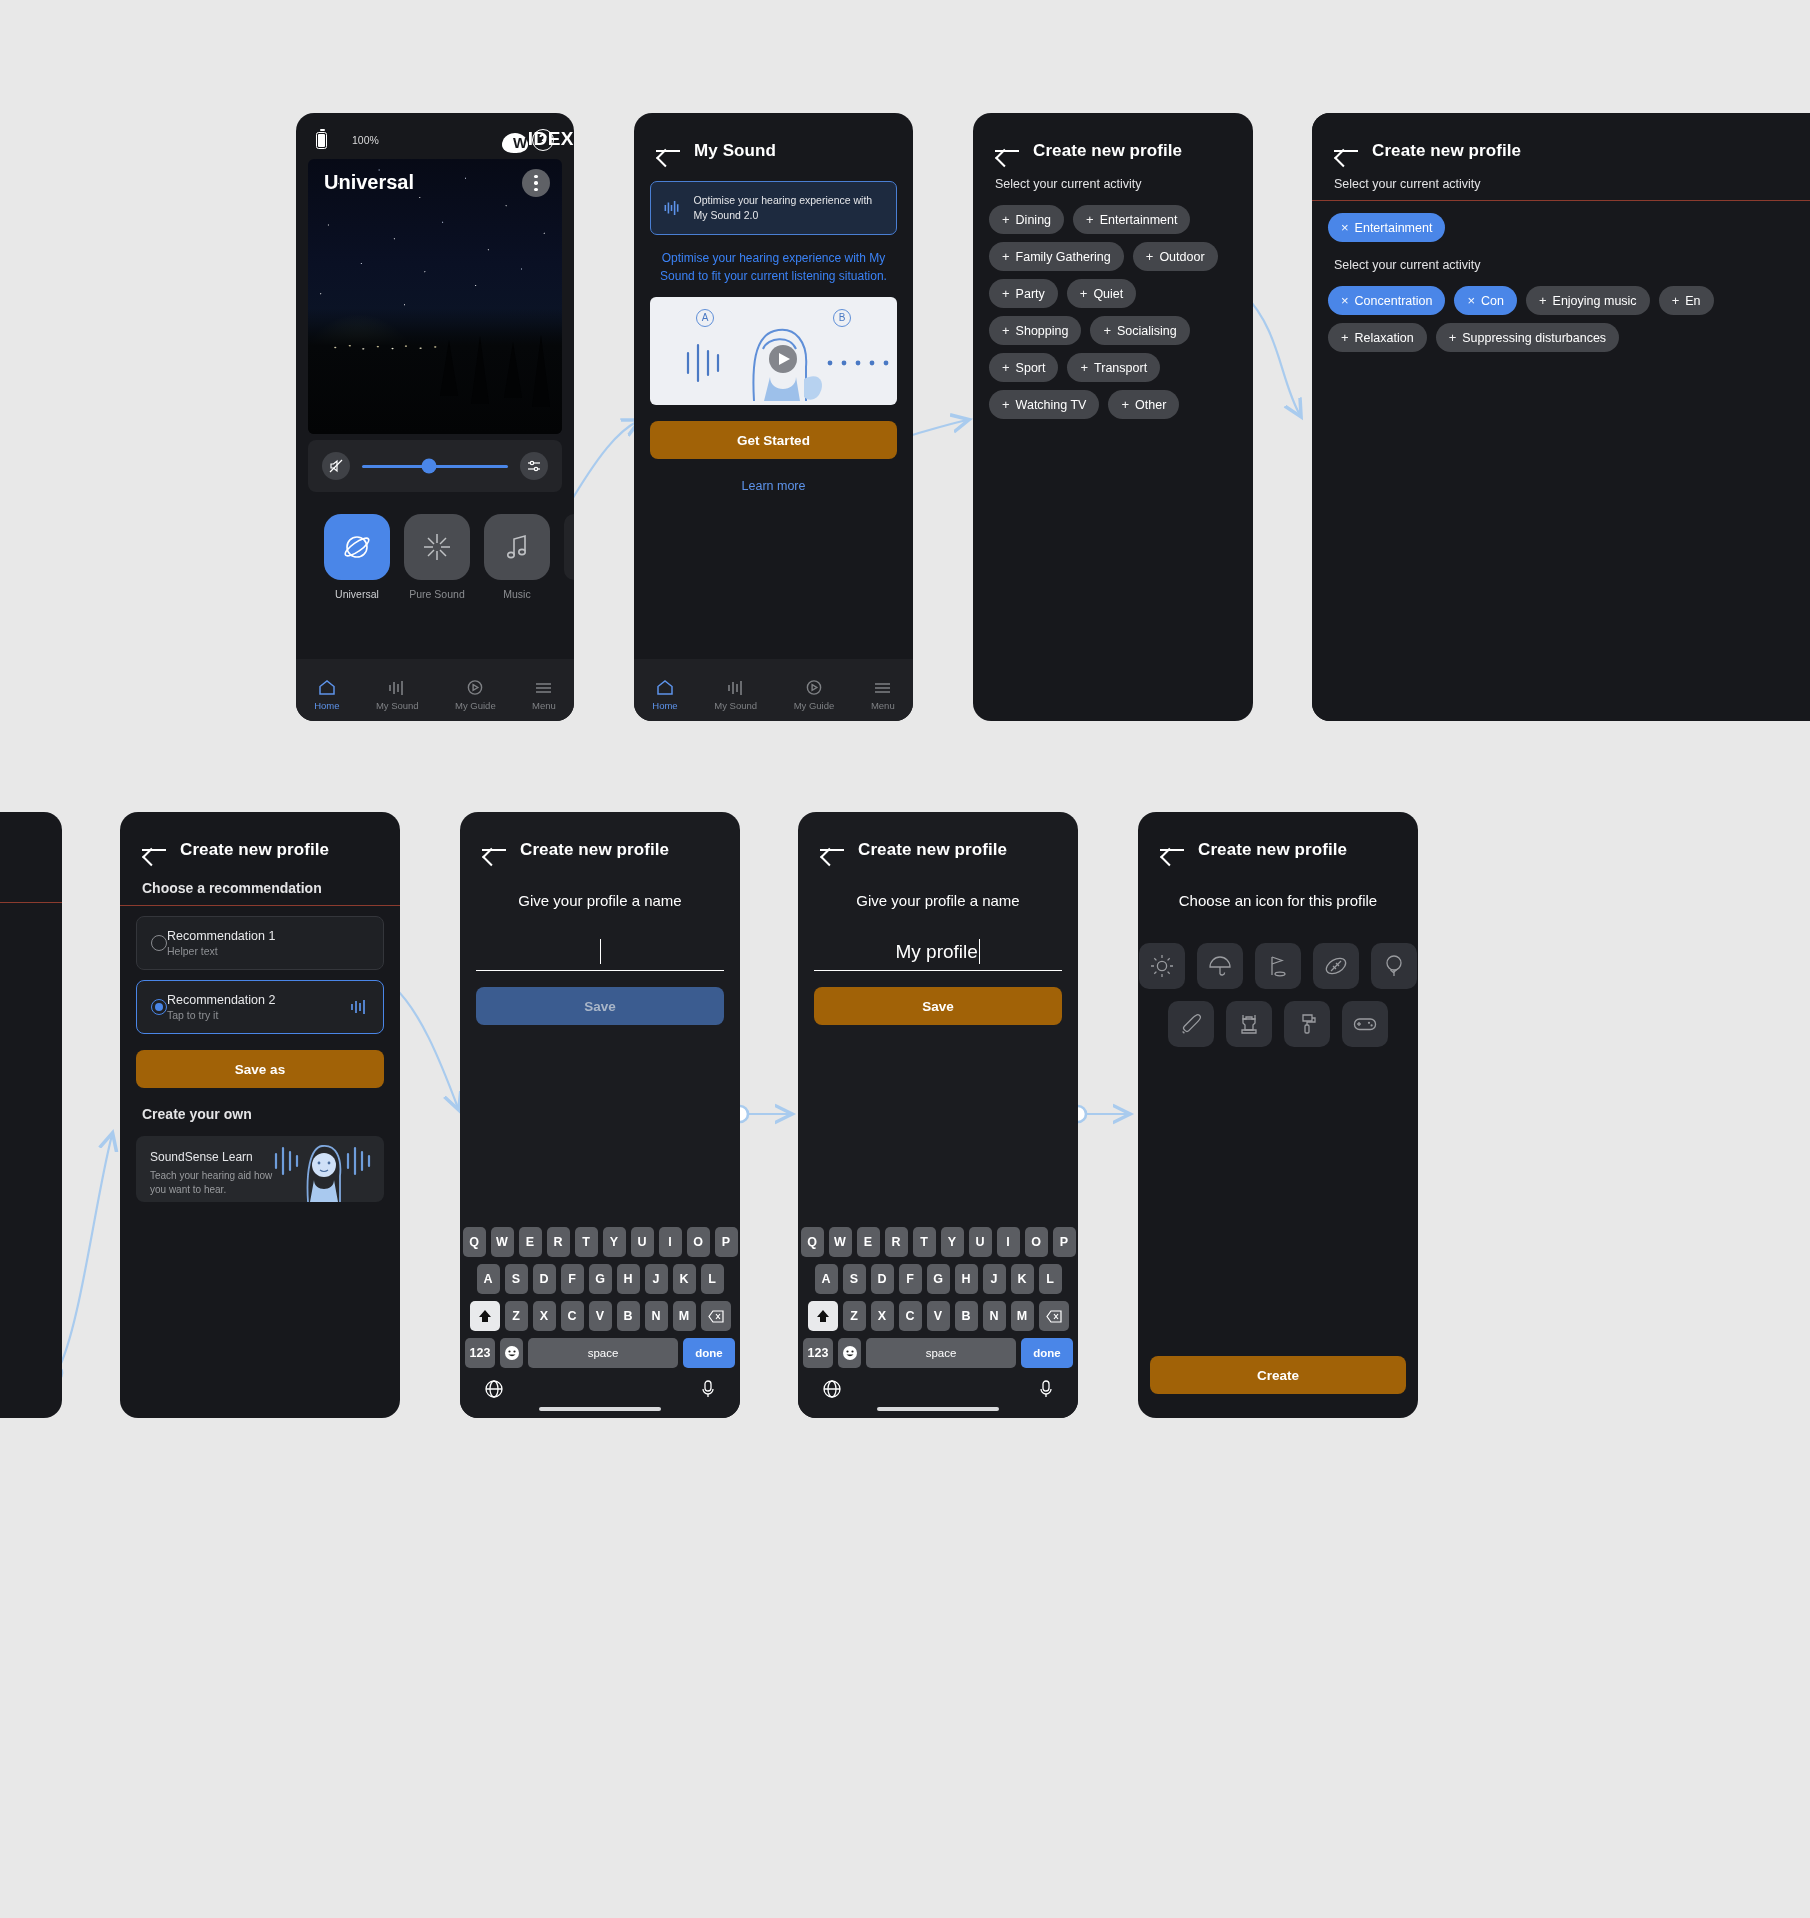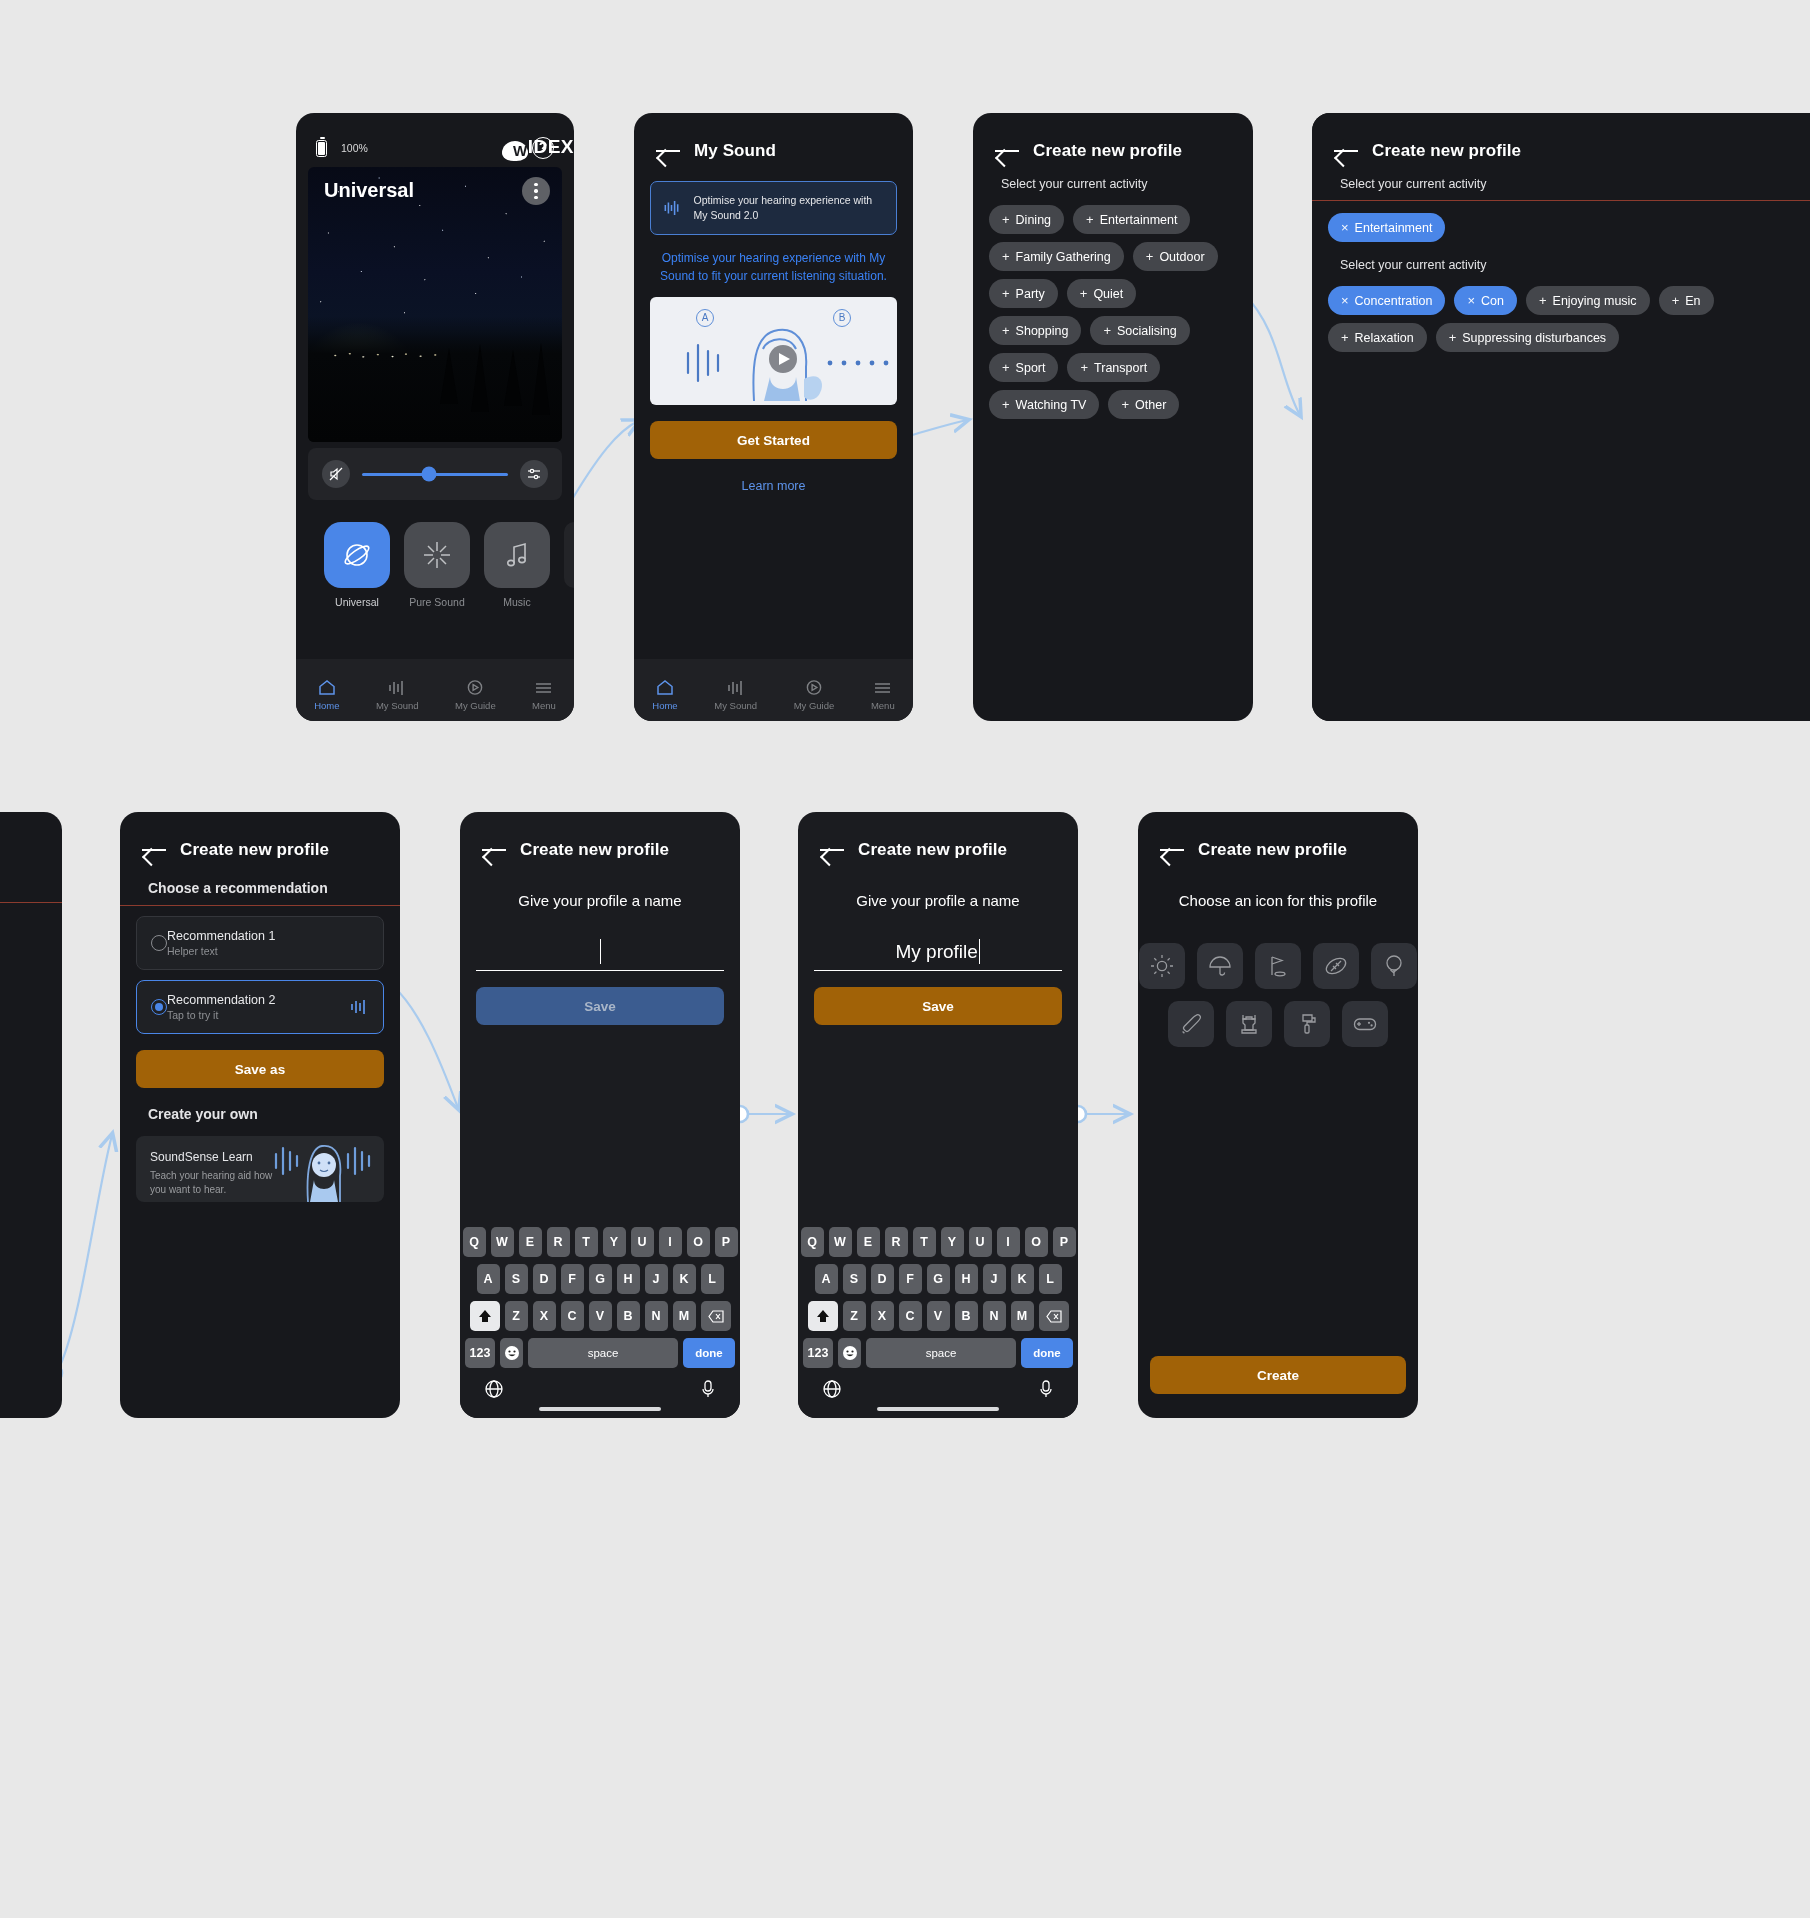--- a/index.html
+++ b/index.html
@@ -31,21 +31,21 @@
     content: ""; position: absolute; left: 0; top: 8px;
     width: 24px; height: 2.4px; background: #fff;
   }
   .back-arrow:after {
     content: ""; position: absolute; left: 0; top: 3px;
     width: 11px; height: 11px; border-left: 2.4px solid #fff; border-bottom: 2.4px solid #fff;
     transform: rotate(45deg); transform-origin: left bottom;
   }
   .nav-title { font-size: 17px; font-weight: 700; letter-spacing: .1px; }
 
-  .sub-label { font-size: 12.5px; color: #e4e4e6; padding: 6px 22px 2px 28px; }
+  .sub-label { font-size: 12.5px; color: #e4e4e6; padding: 6px 22px 2px 22px; }
   .sub-label.big { font-size: 14px; font-weight: 700; padding-top: 10px; }
   .redline { height: 1px; background: #8c3b2e; margin: 7px 0 0 0; }
 
   
   .chips { display: flex; flex-wrap: wrap; gap: 8px 9px; padding: 12px 16px 0 16px; }
   .chip {
     background: #44464b; color: #fff; border-radius: 18px;
     padding: 7px 13px; font-size: 12.5px; white-space: nowrap;
     display: inline-flex; align-items: center; gap: 6px;
   }
@@ -56,21 +56,21 @@
   .btn {
     background: #a16207; color: #fff; border-radius: 8px;
     font-size: 13.5px; font-weight: 600;
     display: flex; align-items: center; justify-content: center;
     height: 38px;
   }
   .btn.disabled { background: #3b5c90; color: #a9b6c8; }
   .link { color: #5d93ea; font-size: 12.5px; text-align: center; }
 
   
-  .statusbar { display:flex; align-items:center; gap:14px; padding: 24px 20px 8px 20px; position: relative; }
+  .statusbar { display:flex; align-items:center; gap:25px; padding: 16px 20px 8px 20px; position: relative; }
   .battery { width: 11px; height: 17px; border: 1.6px solid #fff; border-radius: 2.5px; position: relative; }
   .battery:before { content:""; position:absolute; left:2.5px; top:-4px; width:5px; height:2.4px; background:#fff; border-radius:1px;}
   .battery:after { content:""; position:absolute; left:1px; top:1px; right:1px; bottom:1px; background:#fff; border-radius:1px;}
   .batt-pct { font-size: 10.5px; color:#d9d9da; }
   .brand { position:absolute; left:0; right:0; text-align:right; font-size: 19px; font-weight: 800; letter-spacing: .5px; pointer-events:none;}
   .brand .wmark { display:inline-block; background:#fff; color:#17181c; border-radius:50% 50% 45% 45%/60% 60% 40% 40%; width:26px; height:20px; line-height:20px; font-size:15px; vertical-align:-3px; }
   .help-ico { margin-left:auto; width: 22px; height: 22px; border:1.8px solid #fff; border-radius:50%;
     font-size: 14px; line-height: 19px; text-align:center; font-weight:700; color:#fff; z-index:2;}
 
   .hero {

